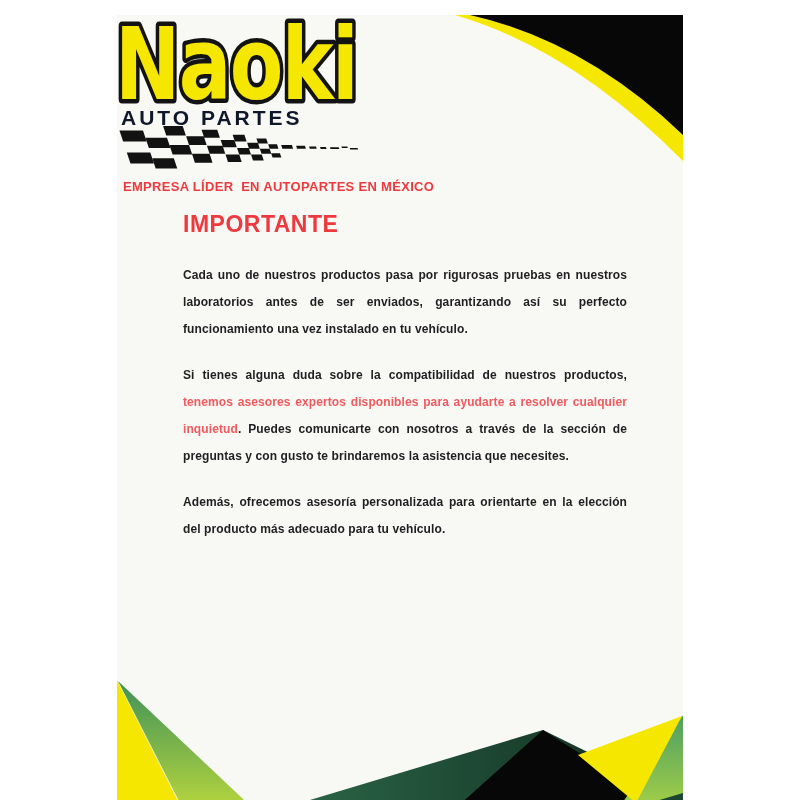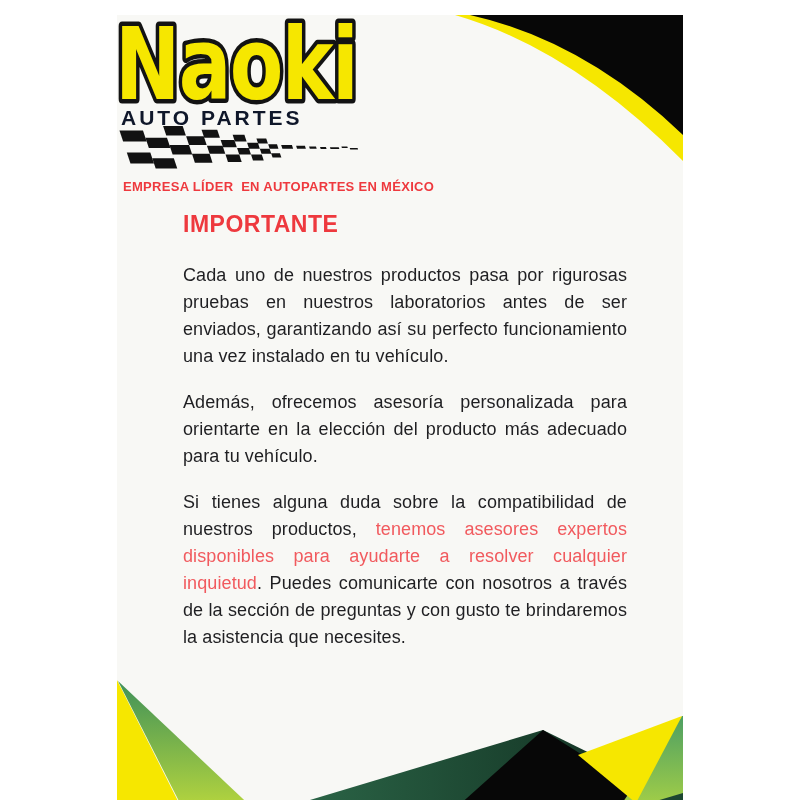--- a/index.html
+++ b/index.html
@@ -60,23 +60,23 @@
   }
   .heading {
     margin: 0 0 24px 0;
     font-size: 23px;
     font-weight: 800;
     letter-spacing: 0.5px;
     color: var(--heading-red, #ee393e);
   }
   .body-par {
     margin: 0 0 19px 0;
-    font-size: 18px;
+    font-size: 12px;
     line-height: 27px;
-    font-weight: 400;
+    font-weight: 700;
     letter-spacing: 0.1px;
     color: var(--body-text, #1f1f22);
     text-align: justify;
   }
   .body-par .hl { color: var(--highlight-red, #f15a5e); }
   
   .corner-bottom {
     position: absolute;
     bottom: 0;
     left: 0;
@@ -135,23 +135,23 @@
     </svg>
 
     <div class="brand-tagline">EMPRESA LÍDER  EN AUTOPARTES EN MÉXICO</div>
   </header>
 
   <main class="main-text">
     <h1 class="heading">IMPORTANTE</h1>
 
     <p class="body-par">Cada uno de nuestros productos pasa por rigurosas pruebas en nuestros laboratorios antes de ser enviados, garantizando así su perfecto funcionamiento una vez instalado en tu vehículo.</p>
 
+    <p class="body-par"><span>Si tienes alguna duda sobre la compatibilidad de nuestros productos, </span><span class="hl">tenemos asesores expertos disponibles para ayudarte a resolver cualquier inquietud</span><span>. Puedes comunicarte con nosotros a través de la sección de preguntas y con gusto te brindaremos la asistencia que necesites.</span></p>
+
     <p class="body-par">Además, ofrecemos asesoría personalizada para orientarte en la elección del producto más adecuado para tu vehículo.</p>
-
-    <p class="body-par"><span>Si tienes alguna duda sobre la compatibilidad de nuestros productos, </span><span class="hl">tenemos asesores expertos disponibles para ayudarte a resolver cualquier inquietud</span><span>. Puedes comunicarte con nosotros a través de la sección de preguntas y con gusto te brindaremos la asistencia que necesites.</span></p>
   </main>
 
   <svg class="corner-bottom" viewBox="0 0 566 160" aria-hidden="true">
     <defs>
       <linearGradient id="gradLeftGreen" x1="0" y1="0" x2="0" y2="1">
         <stop offset="0" style="stop-color:var(--mid-green,#3f9159)"></stop>
         <stop offset="1" style="stop-color:var(--light-green,#bcd93c)"></stop>
       </linearGradient>
       <linearGradient id="gradRightGreen" x1="0" y1="0" x2="0" y2="1">
         <stop offset="0" stop-color="#4d9f63"></stop>

